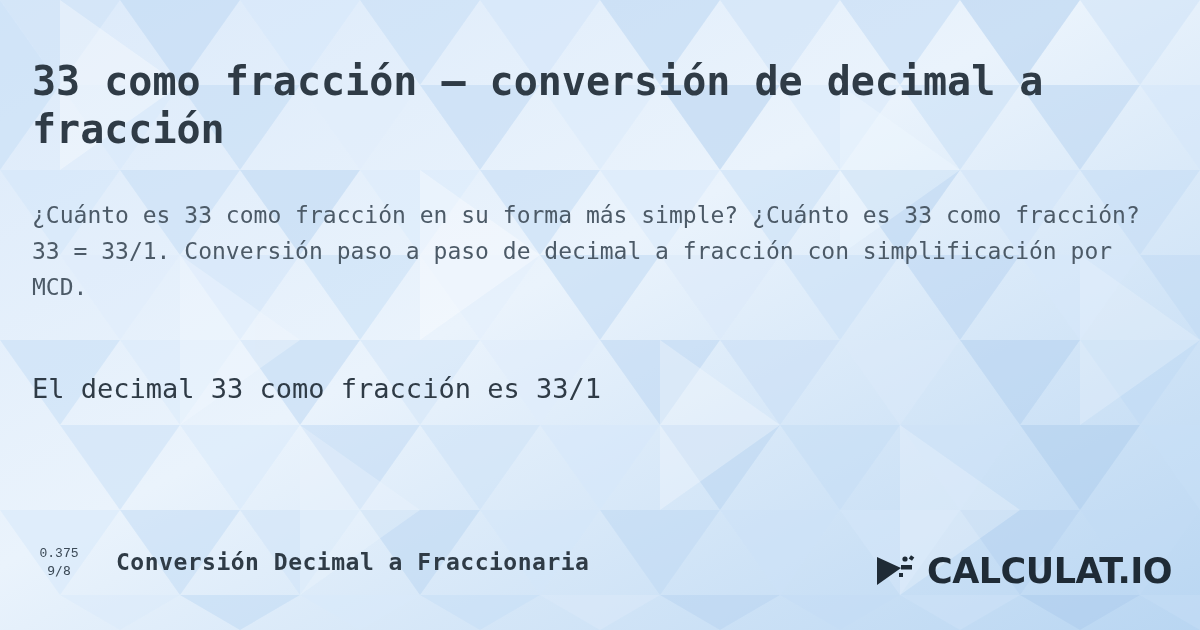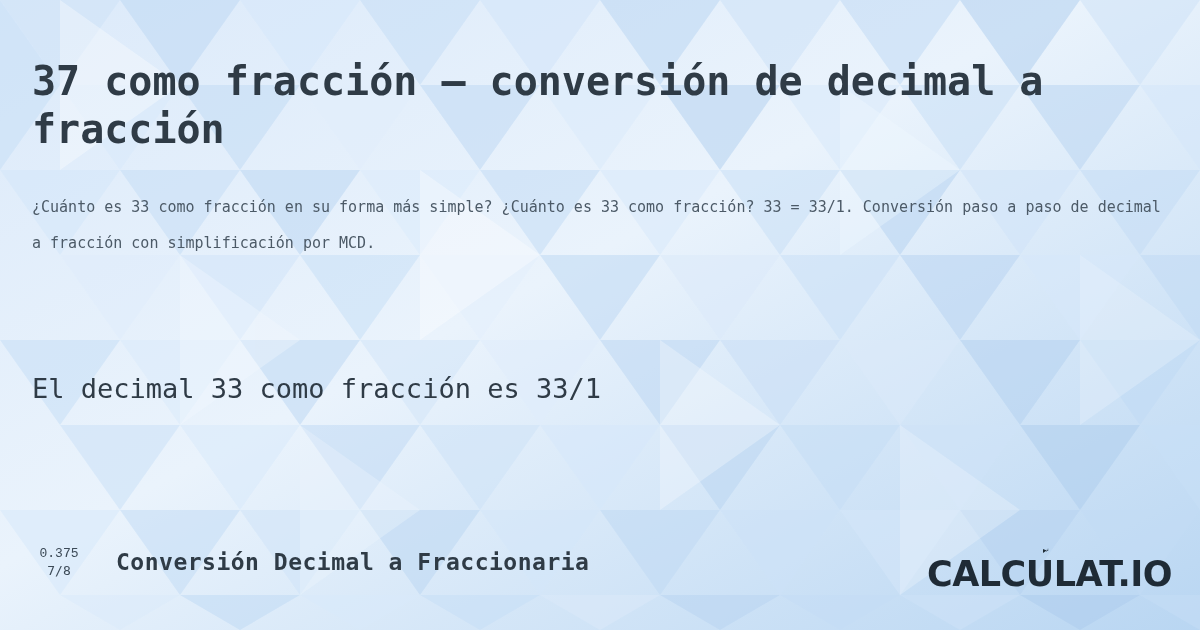--- a/index.html
+++ b/index.html
@@ -42,21 +42,21 @@
     line-height: 48px;
     font-weight: bold;
     color: #2f3b46;
     letter-spacing: 0px;
   }
   .desc {
     position: absolute;
     left: 32px;
     top: 174px;
     width: 1140px;
-    font-size: 15px;
+    font-size: 23px;
     line-height: 36px;
     color: #4c5a67;
   }
   .answer {
     position: absolute;
     left: 32px;
     top: 344px;
     width: 1100px;
     font-size: 27px;
     line-height: 36px;
@@ -99,21 +99,20 @@
     margin-left: 28px;
     letter-spacing: 0.5px;
   }
   .brand {
     position: absolute;
     right: 28px;
     top: 28px;
     display: flex;
     align-items: center;
     height: 46px;
-    flex-direction: column;
   }
   .brand-mark {
     width: 44px;
     height: 40px;
     margin-right: 8px;
   }
   .brand-text {
     font-size: 35px;
     font-weight: bold;
     color: #1f2b36;
@@ -228,34 +227,34 @@
       <polygon points="300,425 420,510 300,595" fill="#eef5fd"></polygon>
       <polygon points="660,340 780,425 660,510" fill="#f6fafe"></polygon>
       <polygon points="1080,255 1200,340 1080,425" fill="#eaf3fc"></polygon>
       <polygon points="180,255 300,340 180,425" fill="#f4f9fe"></polygon>
       <polygon points="900,425 1020,510 900,595" fill="#eef5fd"></polygon>
     </g>
   </svg>
 
   <div class="content">
 
-    <h1 class="title">37 como fracción – conversión de decimal a fracción</h1>
+    <h1 class="title">33 como fracción – conversión de decimal a fracción</h1>
 
     <p class="desc">¿Cuánto es 33 como fracción en su forma más simple? ¿Cuánto es 33 como fracción? 33 = 33/1. Conversión paso a paso de decimal a fracción con simplificación por MCD.</p>
 
     <p class="answer">El decimal 33 como fracción es 33/1</p>
 
   </div>
 
   <div class="footer">
 
     <div class="footer-left">
       <div class="frac-icon">
         <span class="frac-top">0.375</span>
-        <span class="frac-bot">7/8</span>
+        <span class="frac-bot">9/8</span>
       </div>
       <div class="footer-label">Conversión Decimal a Fraccionaria</div>
     </div>
 
     <div class="brand">
       <svg class="brand-mark" viewBox="0 0 44 40">
         <polygon points="2,6 26,17 2,34" fill="#1f2b36"></polygon>
         <rect x="26" y="14" width="11" height="4.5" fill="#1f2b36"></rect>
         <circle cx="30" cy="8" r="2.6" fill="#1f2b36"></circle>
         <rect x="34.5" y="5" width="4" height="4" transform="rotate(35 36.5 7)" fill="#1f2b36"></rect>

